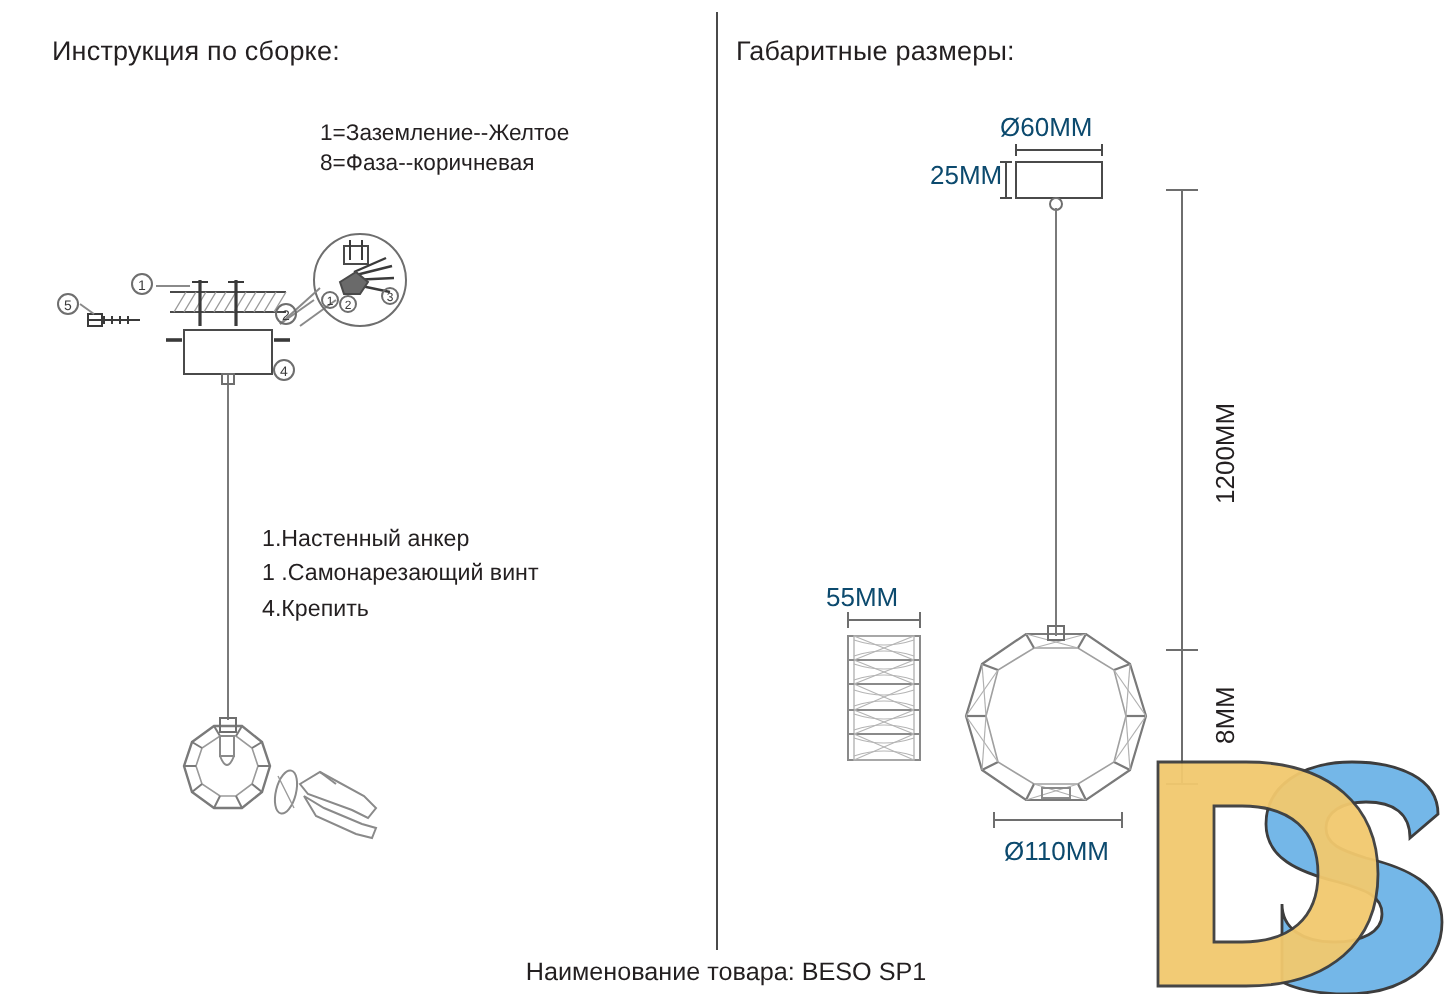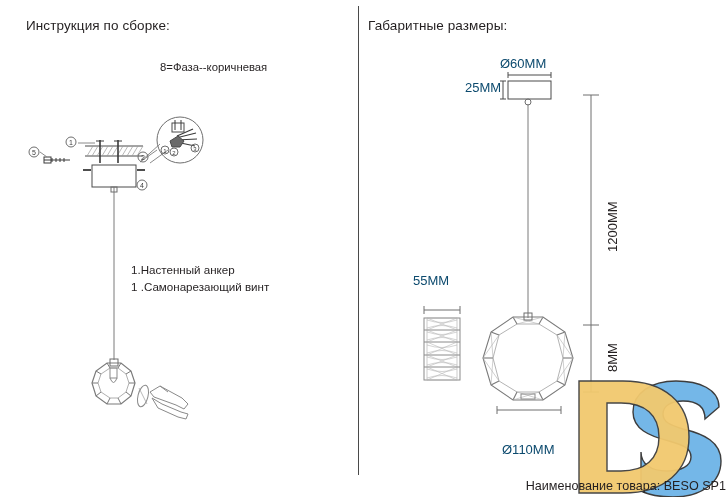--- a/index.html
+++ b/index.html
@@ -30,32 +30,32 @@
     white-space:nowrap;color:#231f20;
   }
   .svg-layer{position:absolute;left:0;top:0;}
 
   
   .dim{
     position:absolute;font-size:13px;color:#0c4a6e;white-space:nowrap;
   }
   #dim-d60{left:500px;top:56px;}
   #dim-25{left:452px;top:80px;margin-left:13px;}
-  #dim-55{left:413px;top:273px;}
-  #dim-d110{left:502px;top:418px;margin-top:24px;}
+  #dim-55{left:413px;top:291px;}
+  #dim-d110{left:502px;top:418px;}
   .dim-rot{
     position:absolute;font-size:13px;color:#231f20;white-space:nowrap;
     transform-origin:0 0;transform:rotate(-90deg);
   }
   #dim-1200{left:605px;top:252px;}
   #dim-8{left:605px;top:372px;}
 
   
   .footer{
-    position:absolute;left:0;right:0;top:479px;text-align:right;
+    position:absolute;left:0;right:0;top:479px;text-align:center;
     font-size:12.6px;color:#231f20;
   }
 
   
   .watermark{position:absolute;left:571px;top:379px;}
 </style>
 </head>
 <body>
 
 <div class="page">
@@ -173,26 +173,28 @@
       <circle cx="165" cy="150" r="4" fill="none" stroke="#6e6e6e"></circle>
       <text x="165" y="152.5" text-anchor="middle" font-size="6">1</text>
       <circle cx="174" cy="152" r="4" fill="none" stroke="#6e6e6e"></circle>
       <text x="174" y="154.5" text-anchor="middle" font-size="6">2</text>
       <circle cx="195" cy="148" r="4" fill="none" stroke="#6e6e6e"></circle>
       <text x="195" y="150.5" text-anchor="middle" font-size="6">3</text>
     </g>
   </svg>
 
   <div class="wire-legend">
+    <div>1=Заземление--Желтое</div>
     <div>8=Фаза--коричневая</div>
   </div>
 
   <div class="parts-list">
     <div>1.Настенный анкер</div>
     <div>1 .Самонарезающий винт</div>
+    <div>4.Крепить</div>
   </div>
 
   <svg class="svg-layer" id="right-art" width="726" height="500">
     <g fill="none" stroke="#6e6e6e" stroke-width="1">
 
       <g stroke="#4a4a4a">
         <line x1="508" y1="75" x2="551" y2="75"></line>
         <line x1="508" y1="72" x2="508" y2="78"></line>
         <line x1="551" y1="72" x2="551" y2="78"></line>
       </g>

